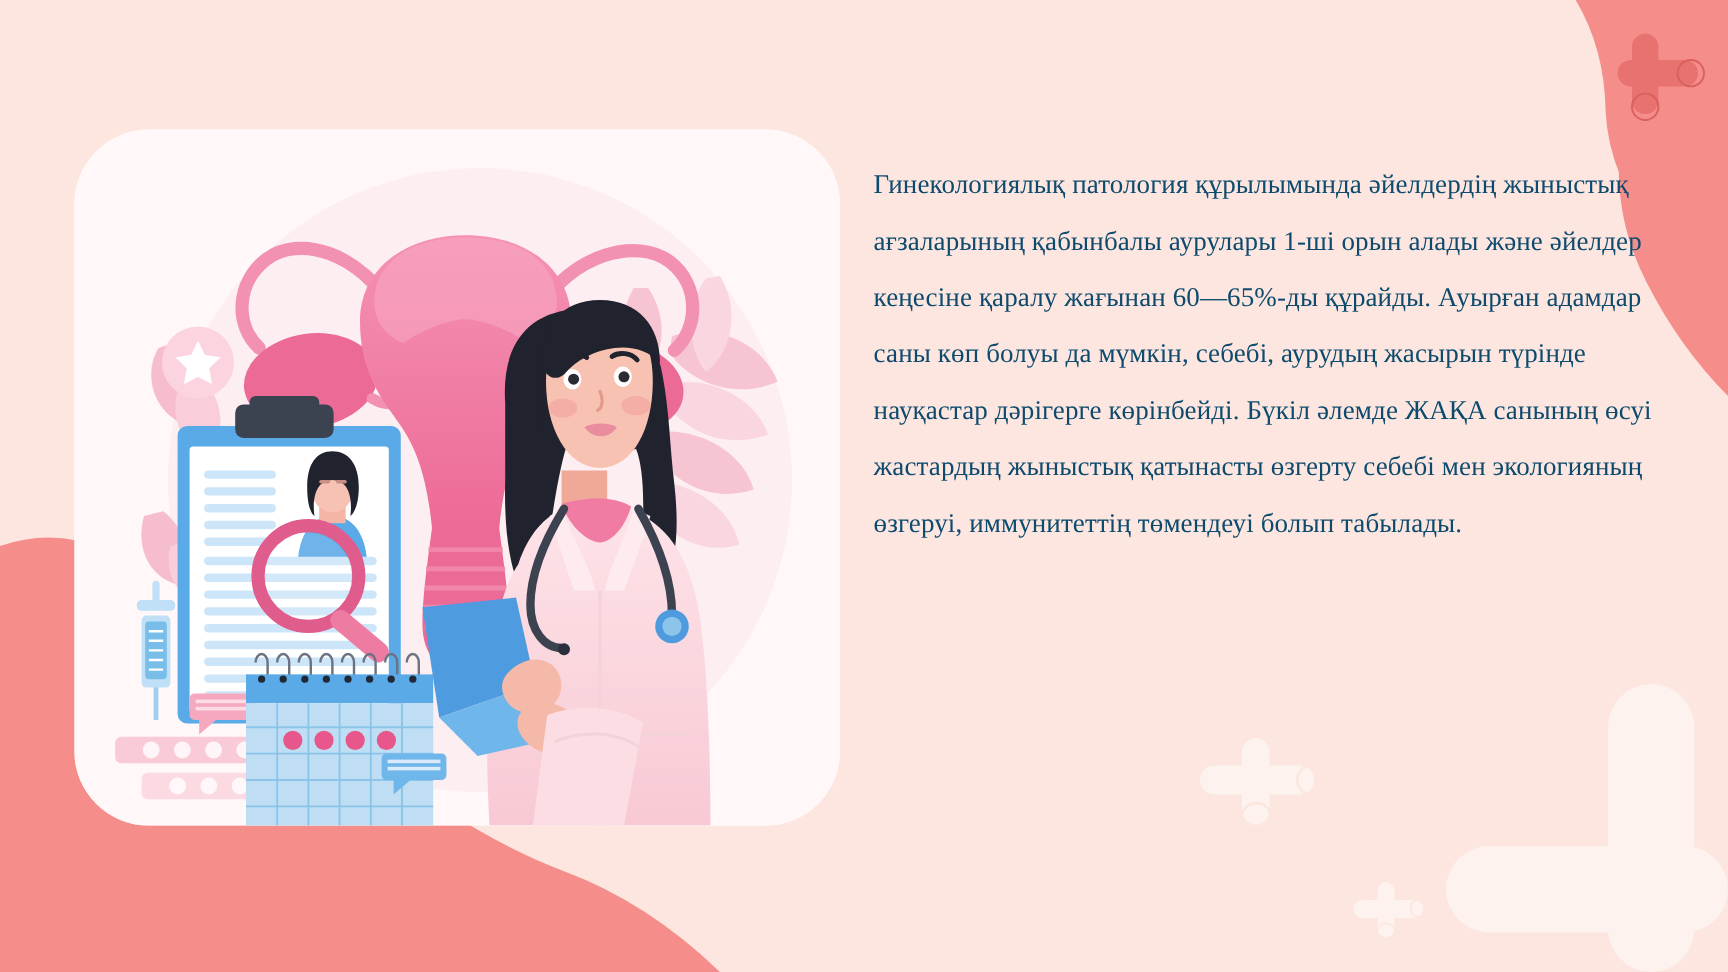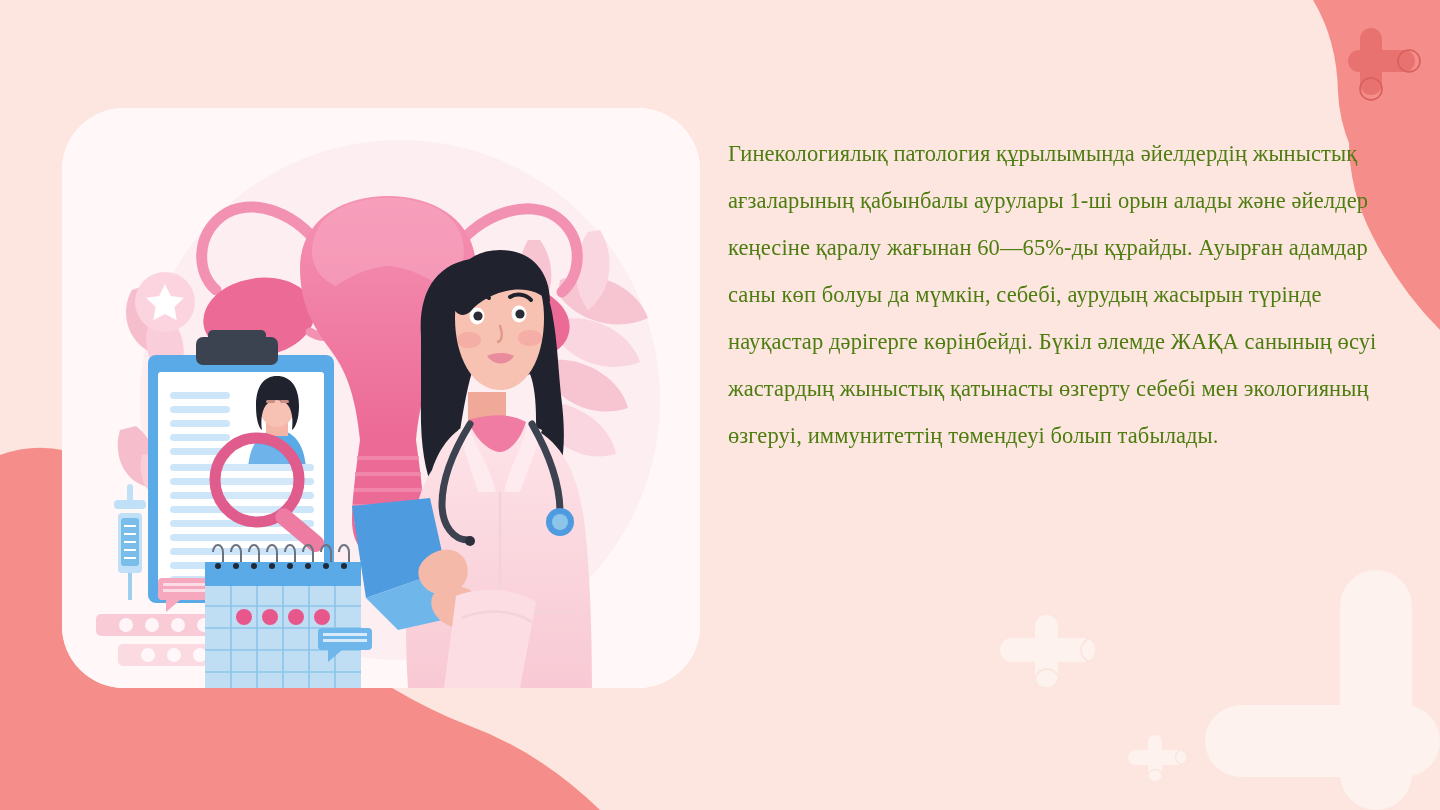--- a/index.html
+++ b/index.html
@@ -11,21 +11,21 @@
   }
   #stage { position:absolute; inset:0; background:#FCE6DF; overflow:hidden; }
 
   .layer { position:absolute; inset:0; }
   svg.layer { display:block; }
 
   
   #body-text {
     position:absolute;
     left:728px; top:130px; width:660px;
-    color:#4d7c0f;
+    color:#0c4a6e;
     font-size:22.5px;
     line-height:47px;
     letter-spacing:.1px;
     white-space:pre-line;
     z-index:40;
   }
 </style>
 </head>
 <body>
 

